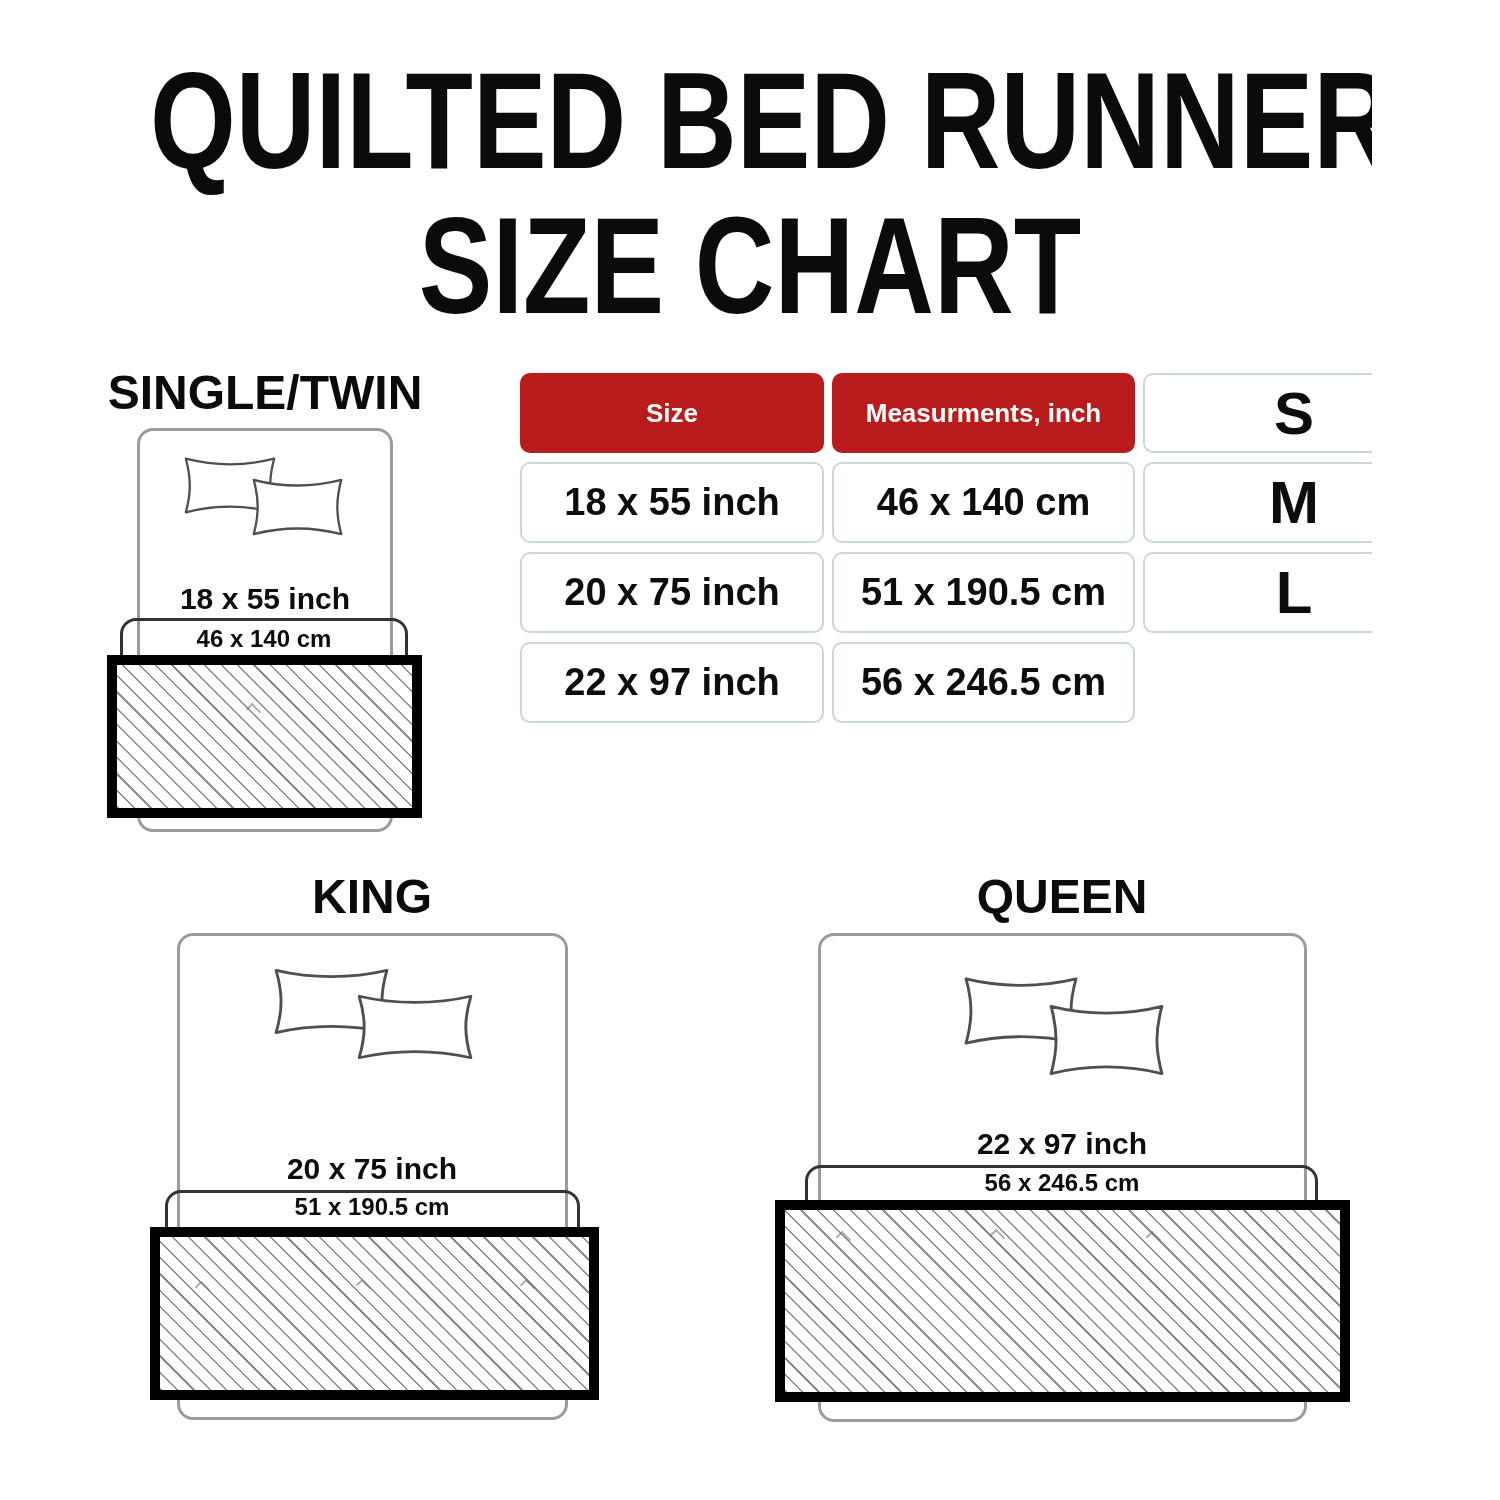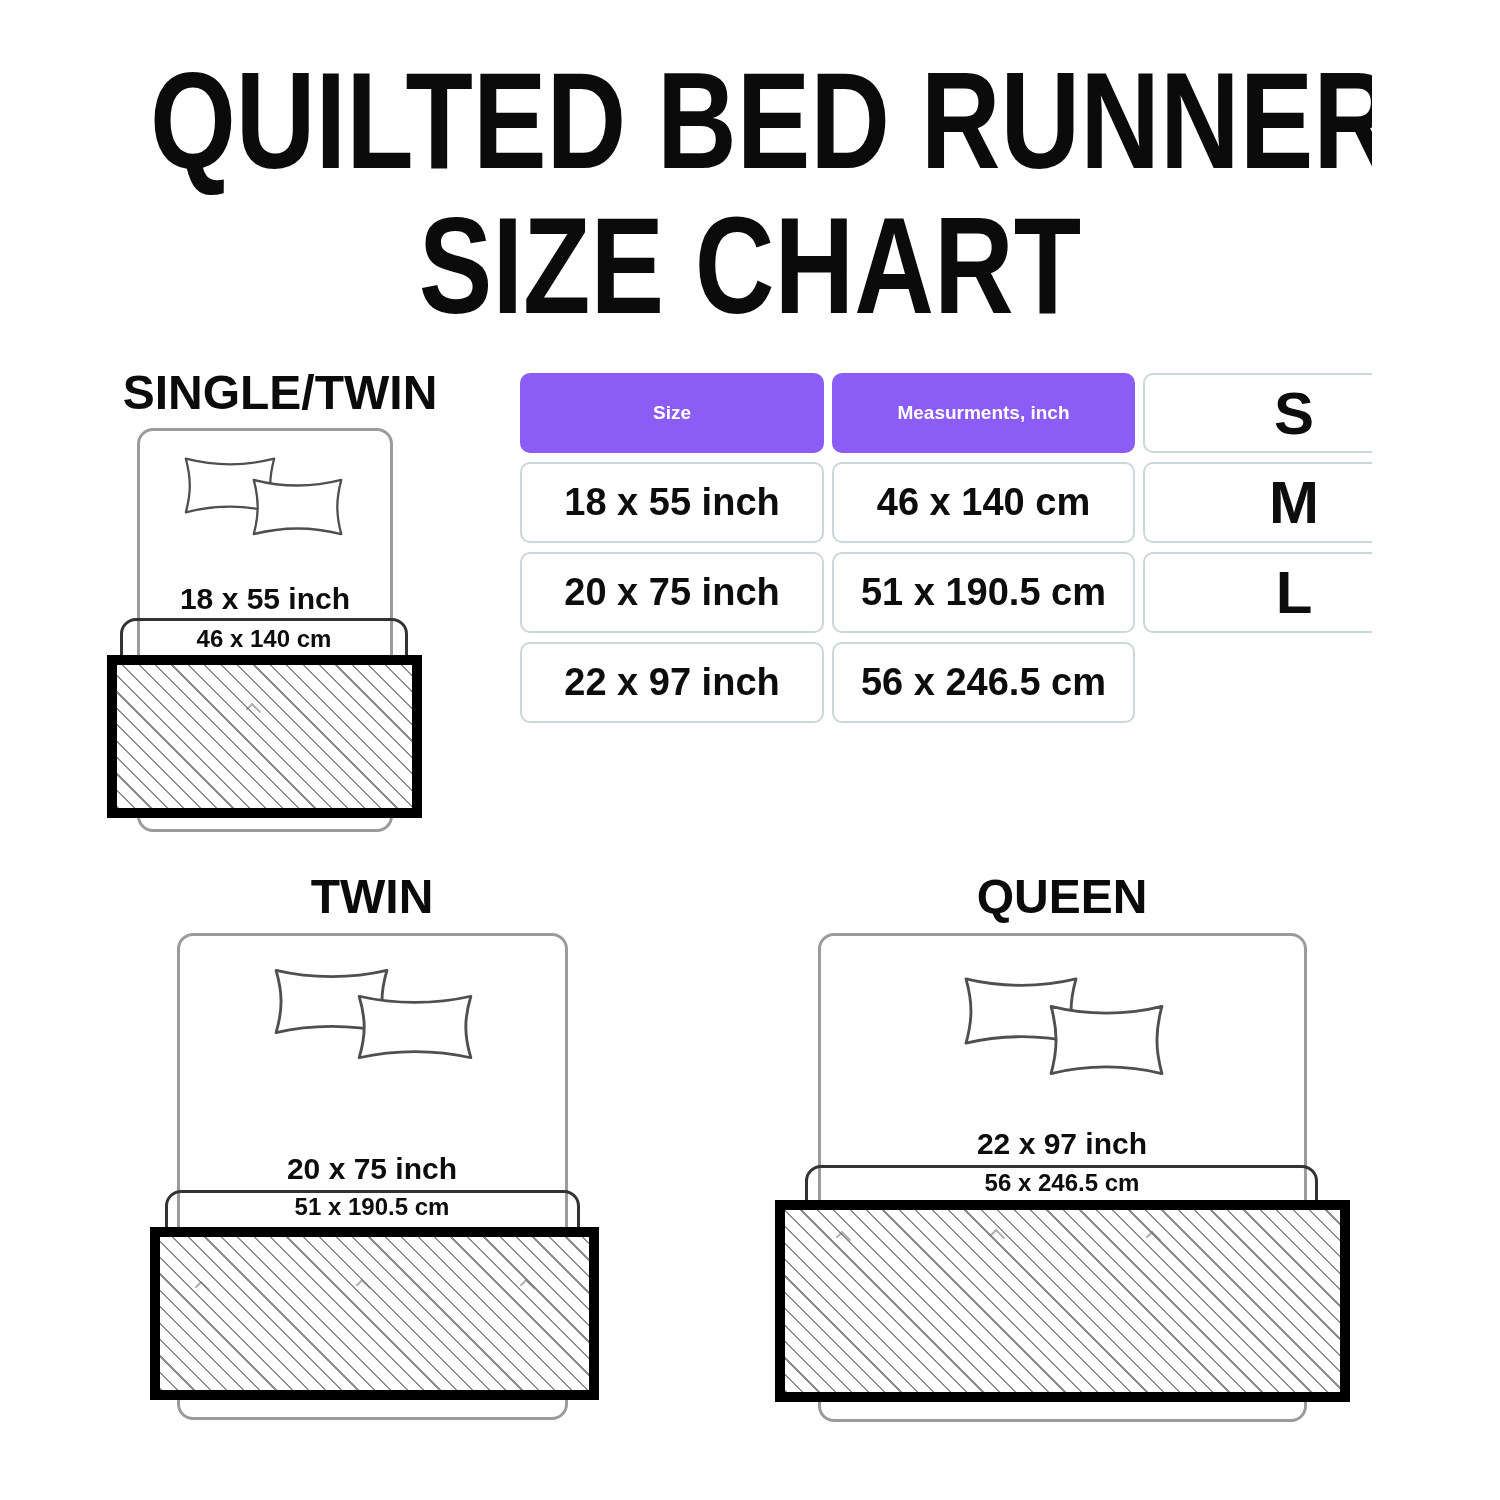--- a/index.html
+++ b/index.html
@@ -45,23 +45,23 @@
     position:absolute;width:11px;height:7px;border-left:2px solid #6f6f6f;border-top:2px solid #6f6f6f;
     transform:rotate(45deg);opacity:.55;z-index:6;
   }
   
   .size-table{
     position:absolute;left:520px;top:373px;display:grid;
     grid-template-columns:304px 303px 302px;grid-template-rows:80px 81px 81px 81px;
     column-gap:8px;row-gap:9px;z-index:5;
   }
   .th{
-    background:#8b5cf6;color:#fff;border-radius:10px;
+    background:#b91c1c;color:#fff;border-radius:10px;
     display:flex;align-items:center;justify-content:center;
-    font-size:19px;font-weight:bold;white-space:nowrap;
+    font-size:26px;font-weight:bold;white-space:nowrap;
   }
   .td{
     background:#fff;border:2px solid #ccd7d9;border-radius:10px;box-sizing:border-box;
     display:flex;align-items:center;justify-content:center;
     font-weight:bold;color:#0d0d0d;white-space:nowrap;
   }
   .td.size{font-size:60px;}
   .td.val{font-size:38px;}
 </style>
 </head>
@@ -83,37 +83,37 @@
     <div class="td size">M</div>
     <div class="td val">20 x 75 inch</div>
     <div class="td val">51 x 190.5 cm</div>
 
     <div class="td size">L</div>
     <div class="td val">22 x 97 inch</div>
     <div class="td val">56 x 246.5 cm</div>
   </div>
 
   <div>
-    <div class="bed-label" style="left:30px;top:369px;width:500px;">SINGLE/TWIN</div>
+    <div class="bed-label" style="left:15px;top:369px;width:500px;">SINGLE/TWIN</div>
     <div class="bed" style="left:137px;top:428px;width:256px;height:404px;"></div>
     <svg class="pillow" style="left:177px;top:448px;width:106px;height:75px;" viewBox="0 0 120 84" preserveAspectRatio="none">
       <path d="M10 12 C42 20 78 20 110 12 C104 34 104 50 110 72 C78 64 42 64 10 72 C16 50 16 34 10 12 Z"></path>
     </svg>
     <svg class="pillow" style="left:245px;top:469px;width:105px;height:76px;" viewBox="0 0 120 84" preserveAspectRatio="none">
       <path d="M10 12 C42 20 78 20 110 12 C104 34 104 50 110 72 C78 64 42 64 10 72 C16 50 16 34 10 12 Z"></path>
     </svg>
     <div class="dim-inch" style="left:115px;top:582px;width:300px;">18 x 55 inch</div>
     <div class="overlay" style="left:120px;top:618px;width:288px;height:192px;"></div>
     <div class="dim-cm" style="left:114px;top:626px;width:300px;">46 x 140 cm</div>
     <div class="runner" style="left:107px;top:655px;width:315px;height:163px;"></div>
     <div class="stitch" style="left:247px;top:706px;"></div>
   </div>
 
   <div>
-    <div class="bed-label" style="left:172px;top:873px;width:400px;">TWIN</div>
+    <div class="bed-label" style="left:172px;top:873px;width:400px;">KING</div>
     <div class="bed" style="left:177px;top:933px;width:391px;height:487px;"></div>
     <svg class="pillow" style="left:265px;top:958px;width:133px;height:87px;" viewBox="0 0 120 84" preserveAspectRatio="none">
       <path d="M10 12 C42 20 78 20 110 12 C104 34 104 50 110 72 C78 64 42 64 10 72 C16 50 16 34 10 12 Z"></path>
     </svg>
     <svg class="pillow" style="left:348px;top:984px;width:134px;height:86px;" viewBox="0 0 120 84" preserveAspectRatio="none">
       <path d="M10 12 C42 20 78 20 110 12 C104 34 104 50 110 72 C78 64 42 64 10 72 C16 50 16 34 10 12 Z"></path>
     </svg>
     <div class="dim-inch" style="left:222px;top:1152px;width:300px;">20 x 75 inch</div>
     <div class="overlay" style="left:165px;top:1190px;width:415px;height:200px;"></div>
     <div class="dim-cm" style="left:222px;top:1194px;width:300px;">51 x 190.5 cm</div>

